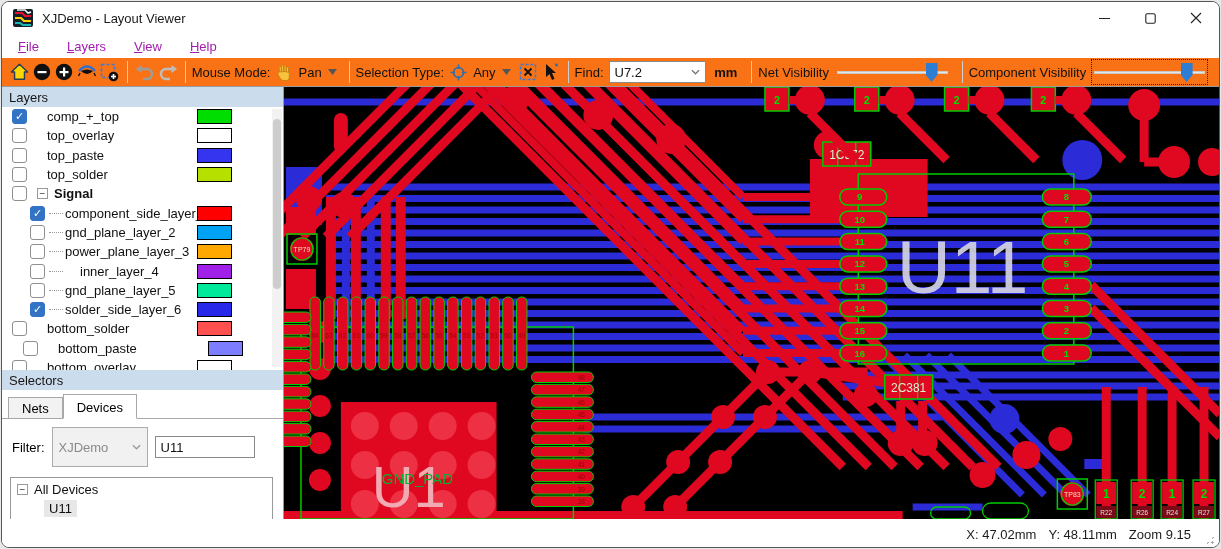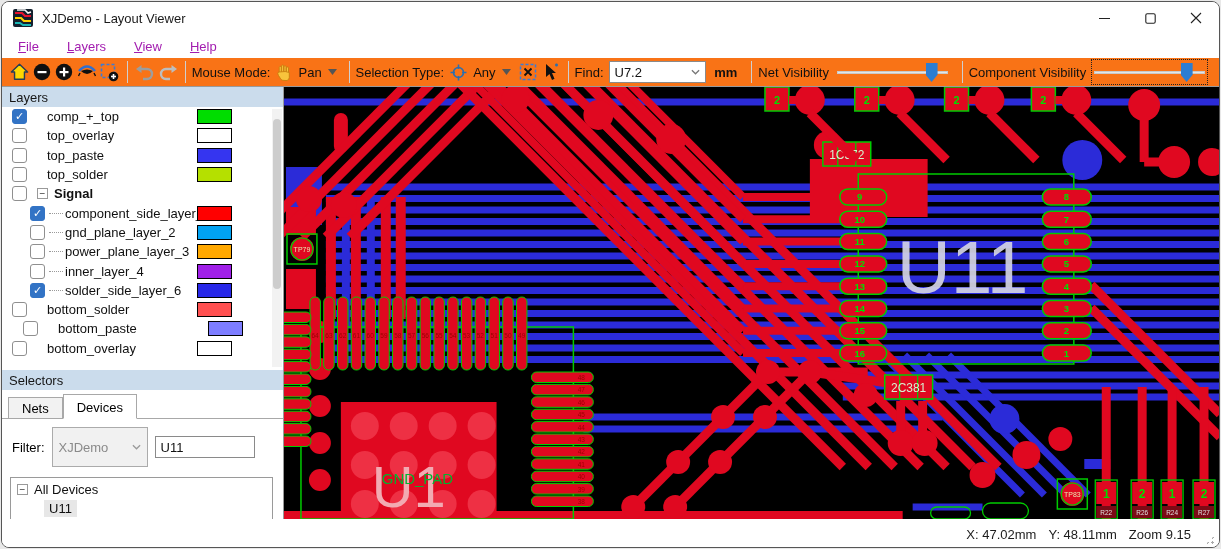--- a/index.html
+++ b/index.html
@@ -265,22 +265,28 @@
             </div>
             <div class="layer-row" style="position: relative; padding-left: 28px;">
               <div class="cb"></div>
               <div class="dots"></div>
               <span style="margin-left: 0px;">power_plane_layer_3</span>
               <div class="swatch" style="background: rgb(255, 168, 0);"></div>
             </div>
             <div class="layer-row" style="position: relative; padding-left: 28px;">
               <div class="cb"></div>
               <div class="dots"></div>
-              <span style="margin-left: 0px;">inner_layer_4</span>
+              <span style="margin-left: 15px;">inner_layer_4</span>
               <div class="swatch" style="background: rgb(160, 32, 232);"></div>
+            </div>
+            <div class="layer-row" style="position: relative; padding-left: 28px;">
+              <div class="cb"></div>
+              <div class="dots"></div>
+              <span style="margin-left: 0px;">gnd_plane_layer_5</span>
+              <div class="swatch" style="background: rgb(0, 232, 154);"></div>
             </div>
             <div class="layer-row" style="position: relative; padding-left: 28px;">
               <div class="cb checked">✓</div>
               <div class="dots"></div>
               <span style="margin-left: 0px;">solder_side_layer_6</span>
               <div class="swatch" style="background: rgb(40, 40, 232);"></div>
             </div>
             <div class="layer-row" style="position: relative; padding-left: 10px;">
               <div class="cb"></div>
               <span style="margin-left: 20px;">bottom_solder</span>

